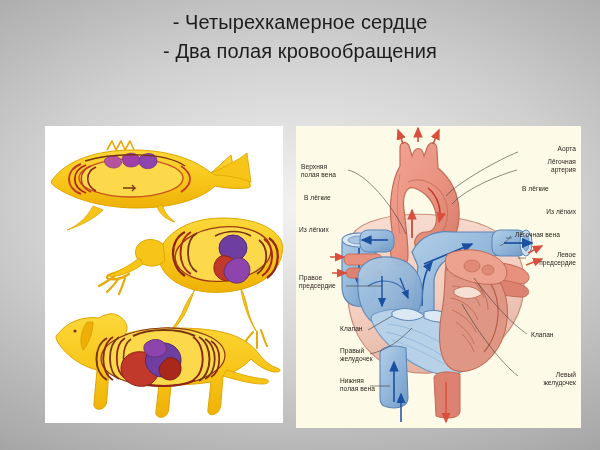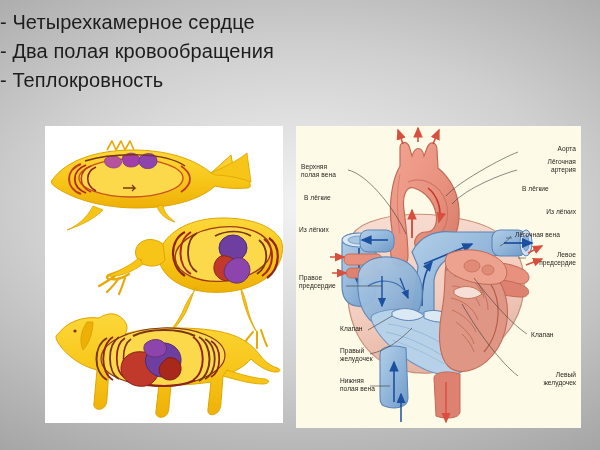--- a/index.html
+++ b/index.html
@@ -20,20 +20,21 @@
     background:
       radial-gradient(ellipse 120% 95% at 50% 46%, #f2f2f2 0%, #e2e2e2 18%, #cfcfcf 38%, #b5b5b5 58%, #9e9e9e 76%, #8f8f8f 100%);
   }
 
   
   #title-block {
     position: absolute;
     left: 0;
     top: 8px;
     width: 600px;
+    text-align: center;
     color: #1d1d1d;
     font-size: 20px;
     line-height: 29px;
     letter-spacing: 0.1px;
   }
   #title-block div { white-space: nowrap; }
 
   
   .panel {
     position: absolute;
@@ -73,21 +74,20 @@
   .lbl.l { text-align: left; }
 </style>
 </head>
 <body>
 
 <div id="slide">
 
   <div id="title-block">
     <div>- Четырехкамерное сердце</div>
     <div>- Два полая кровообращения</div>
-    <div>- Теплокровность</div>
   </div>
 
   <div class="panel" id="panel-animals">
     <svg class="animal-svg" width="238" height="297" viewBox="0 0 238 297">
       <defs>
         <linearGradient id="bodyGrad" x1="0" y1="0" x2="0" y2="1">
           <stop offset="0%" stop-color="#fcd83a"></stop>
           <stop offset="55%" stop-color="#f7c518"></stop>
           <stop offset="100%" stop-color="#eeb007"></stop>
         </linearGradient>

